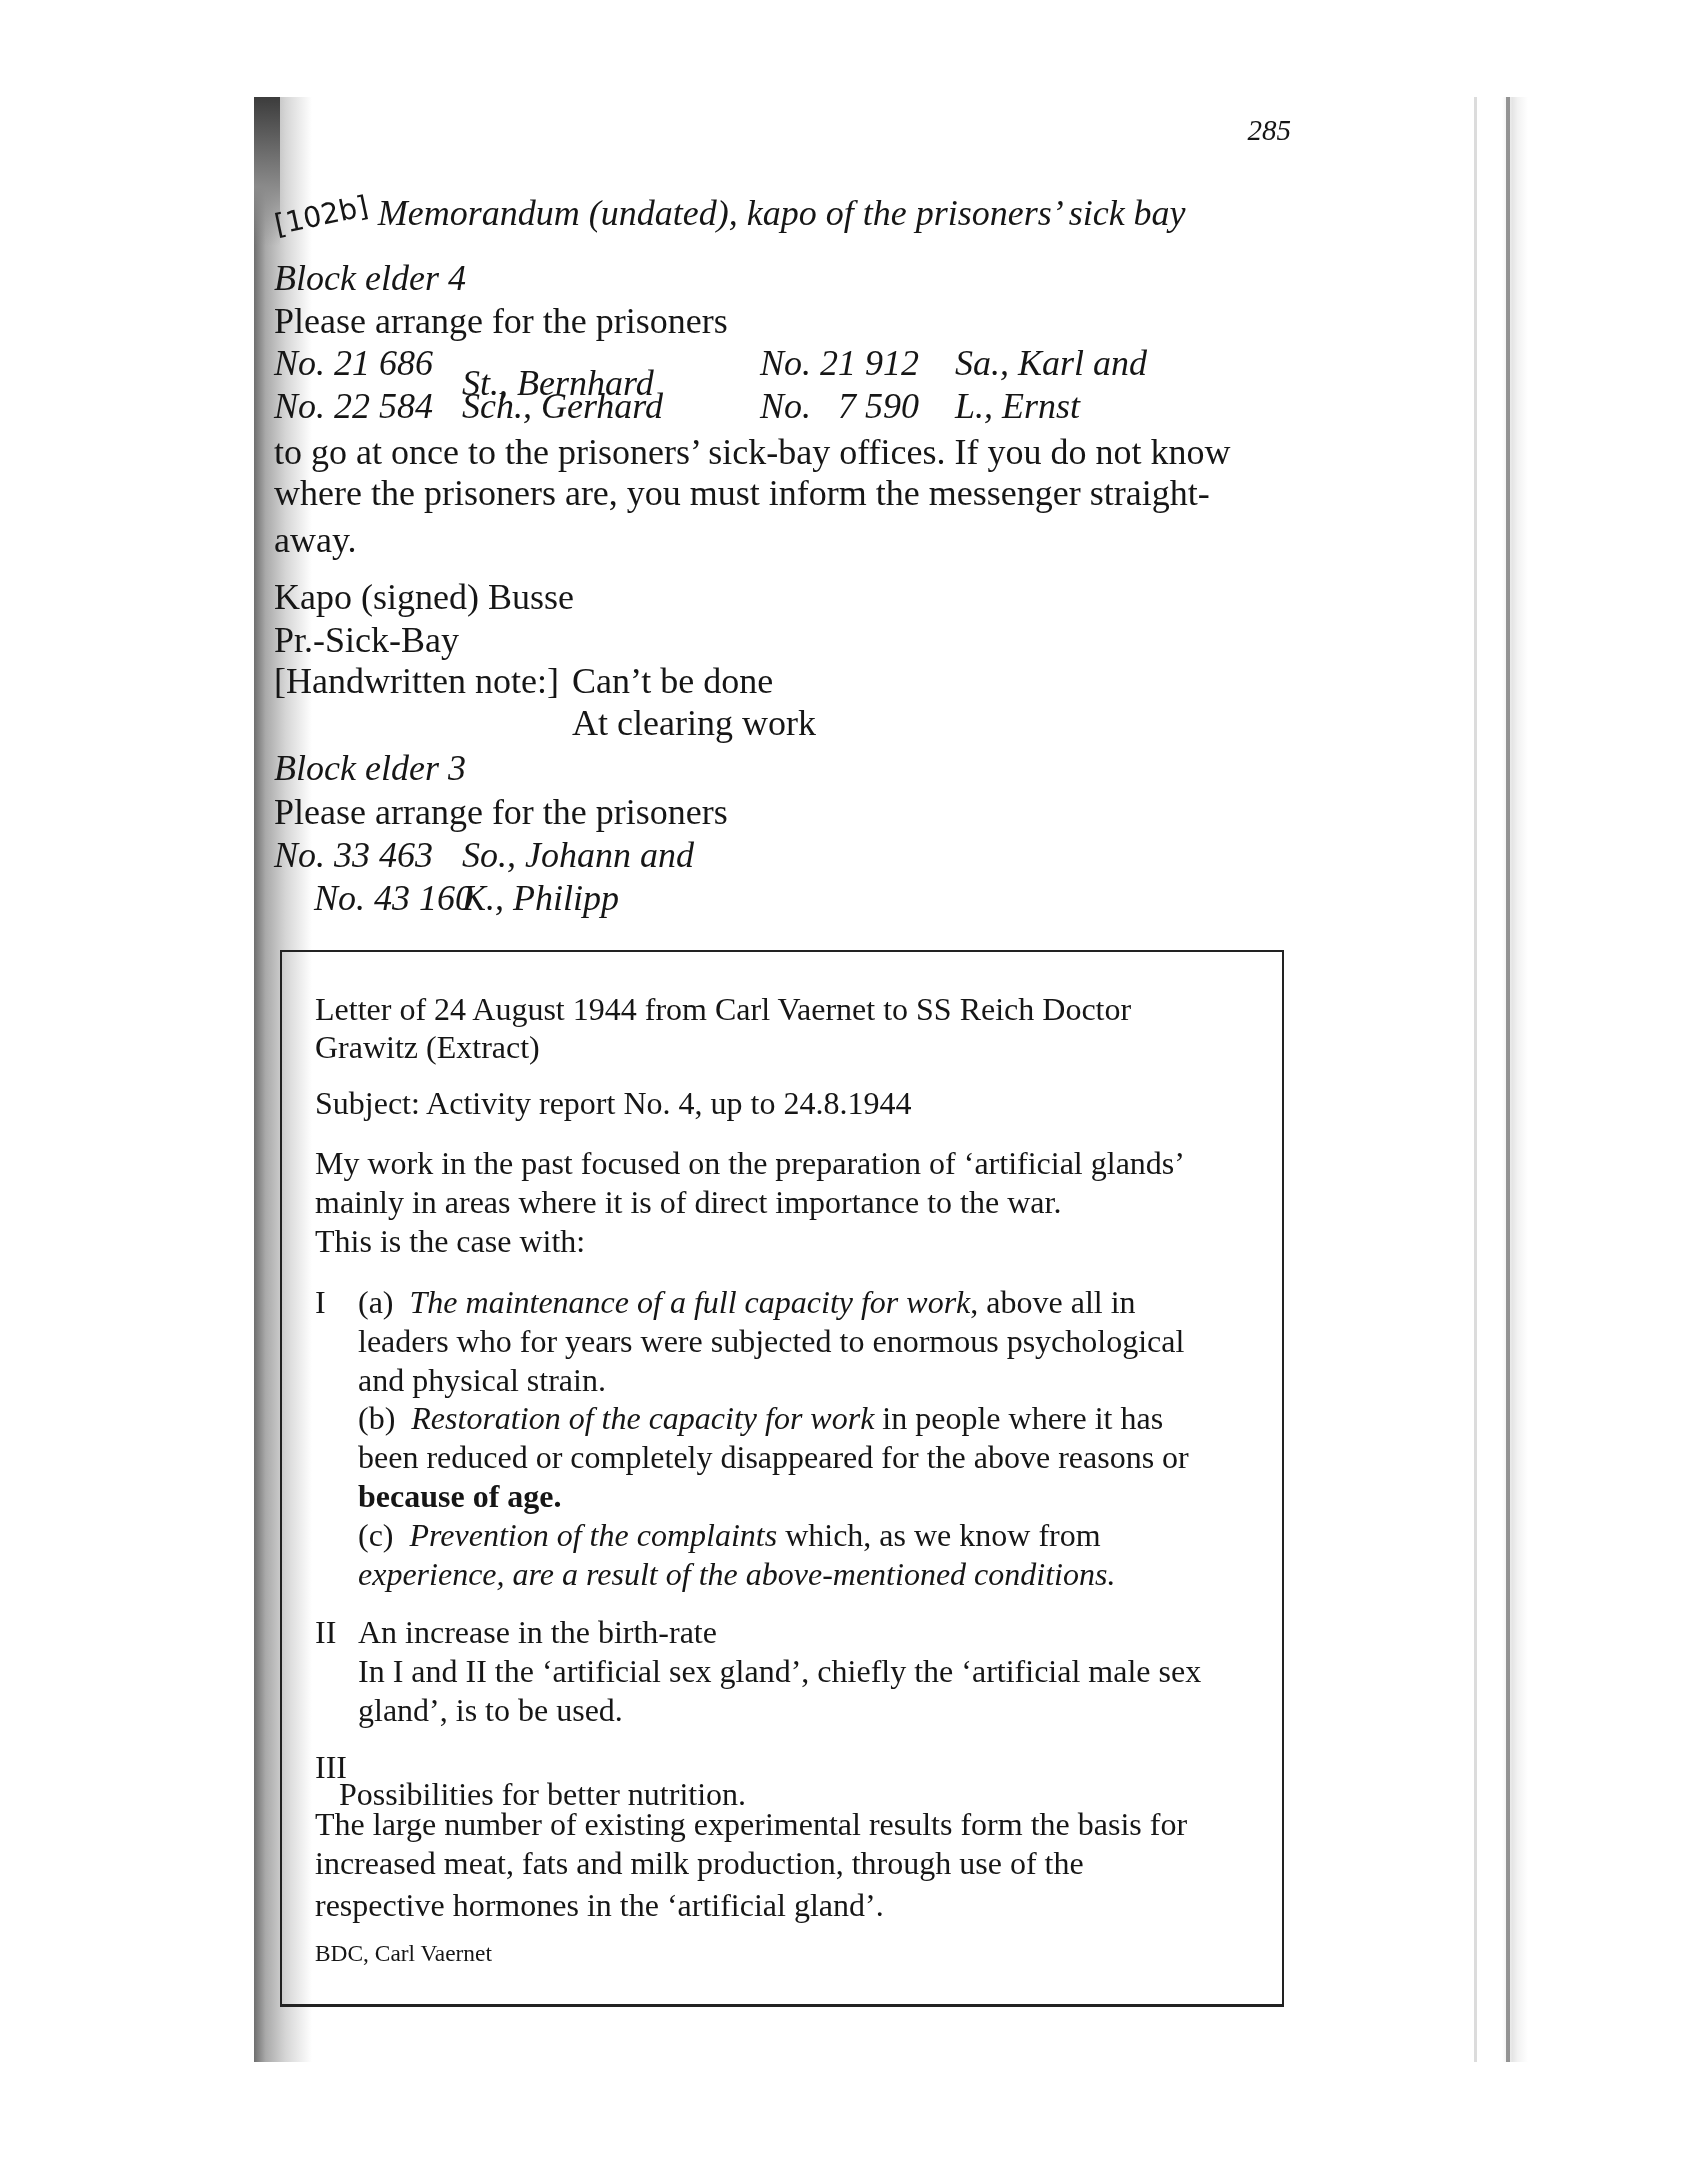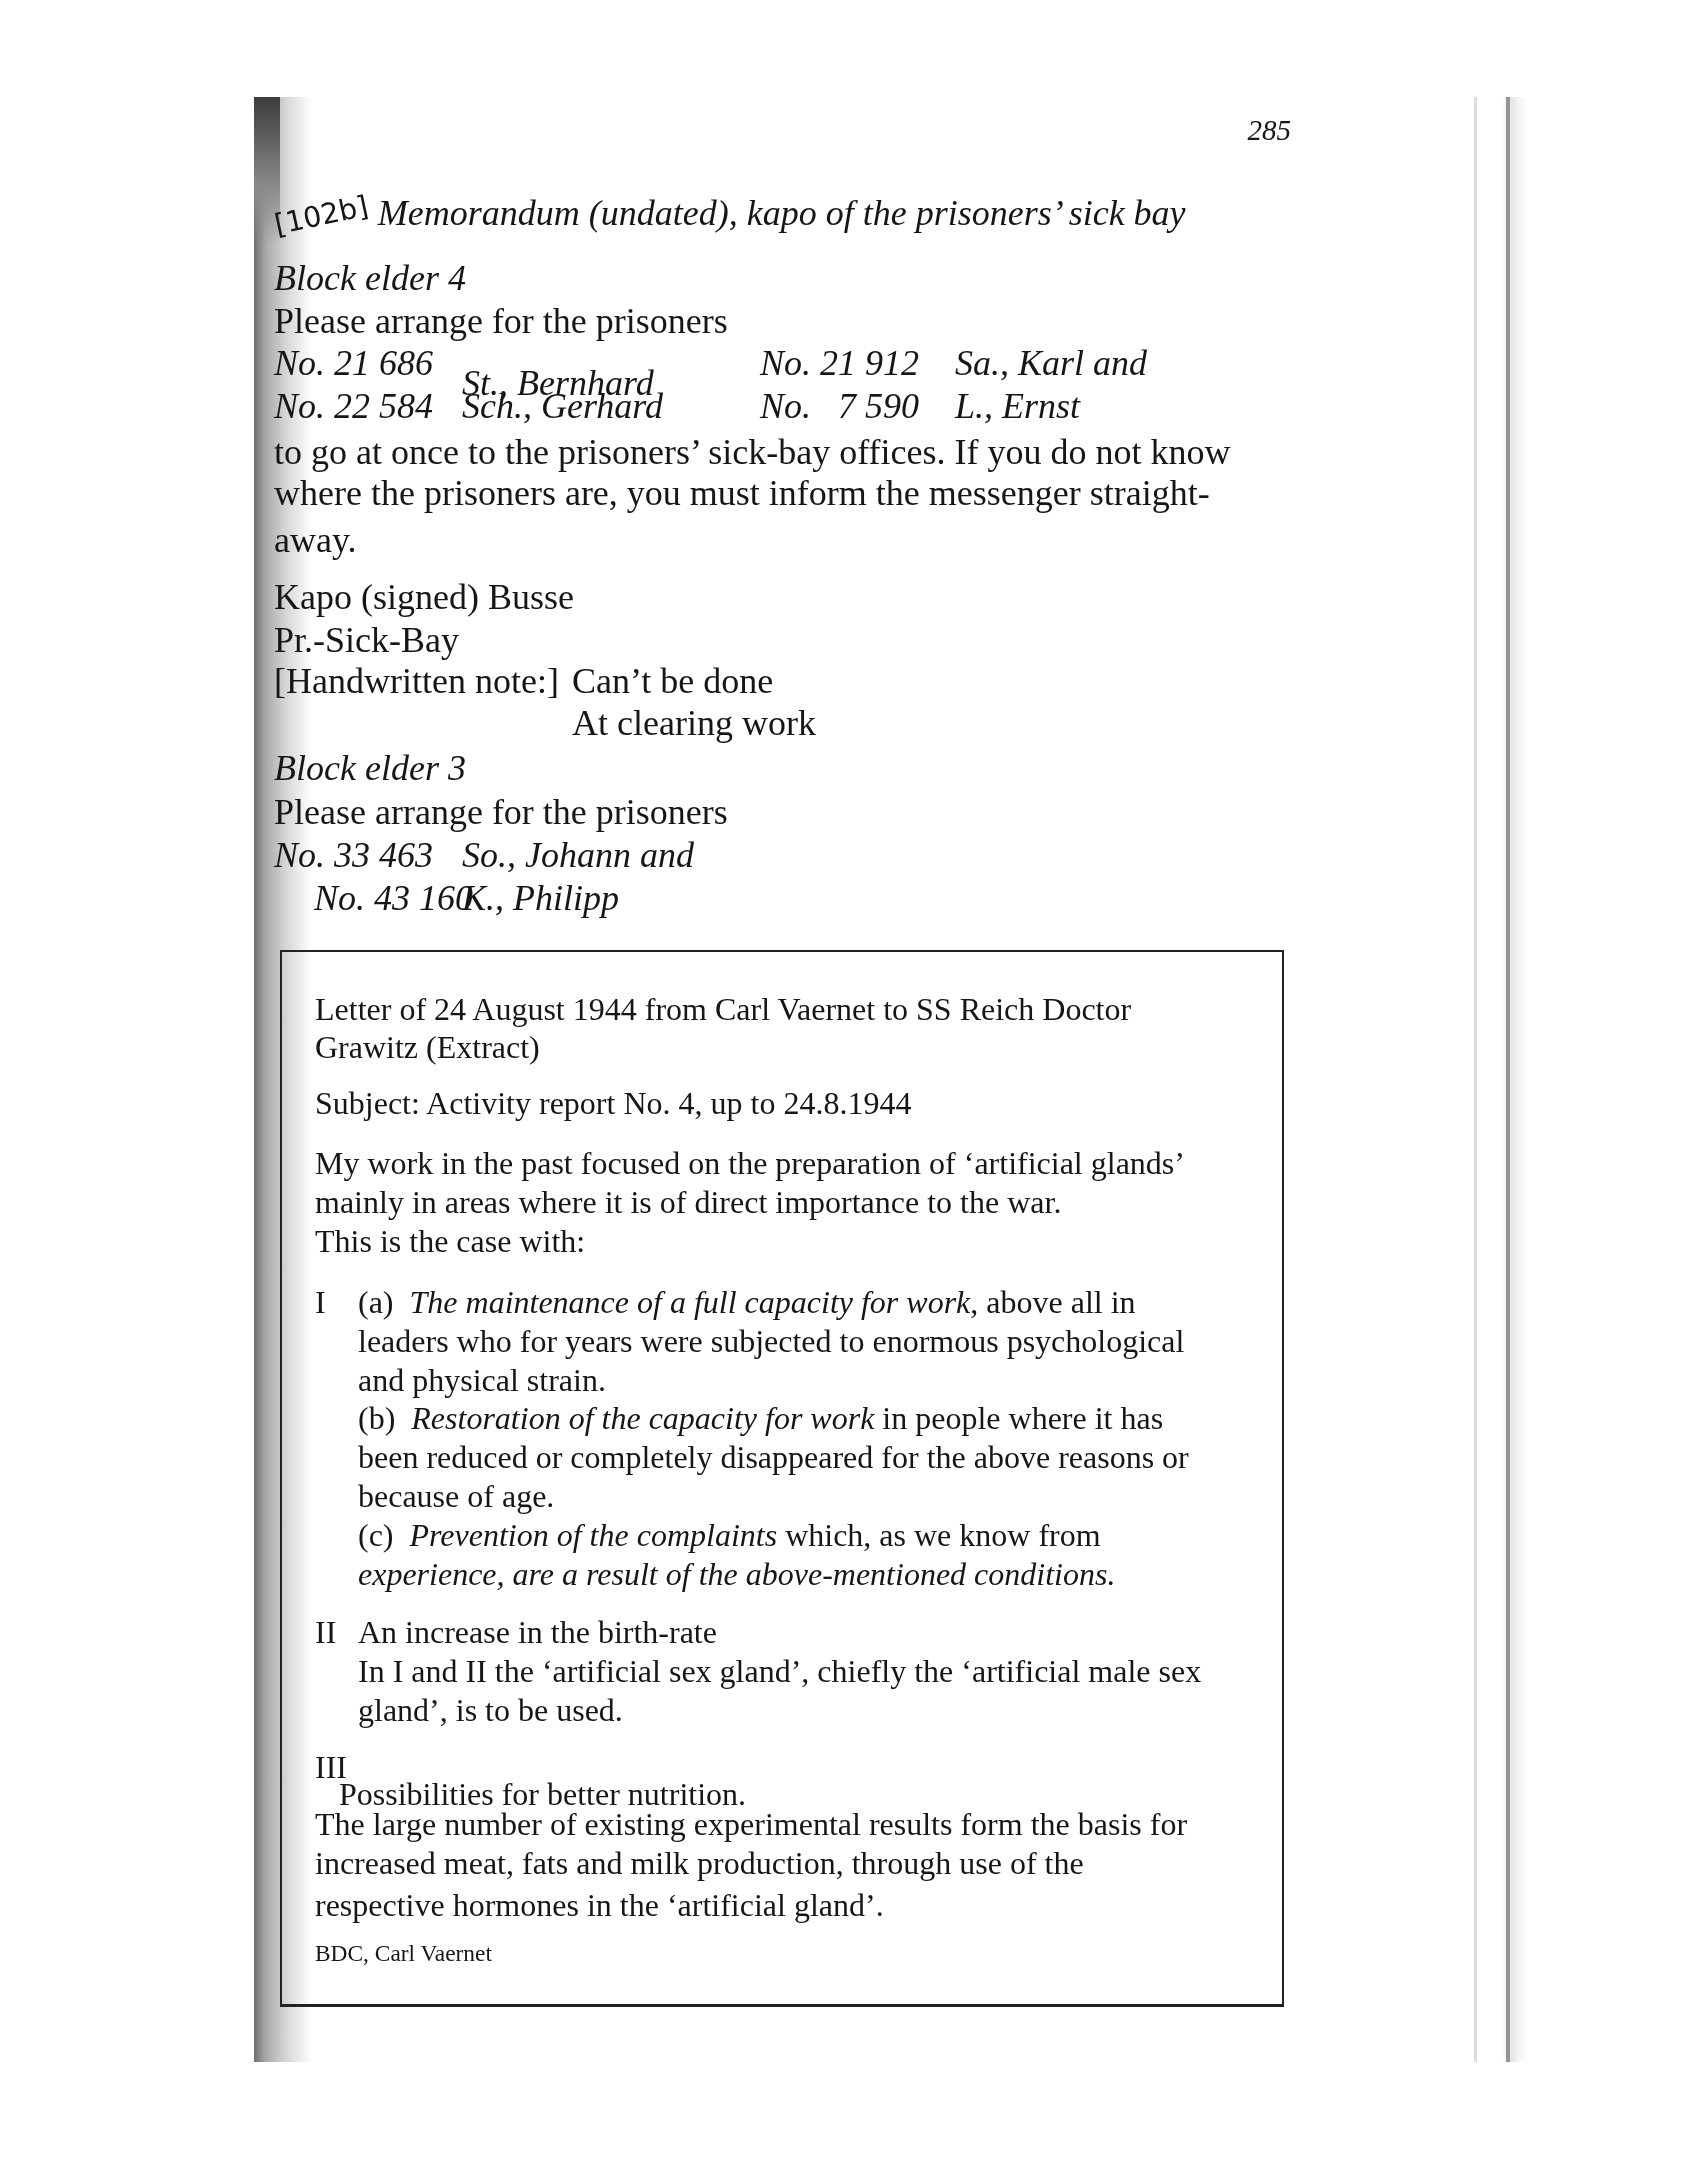--- a/index.html
+++ b/index.html
@@ -125,21 +125,21 @@
   <span class="it">The maintenance of a full capacity for work</span><span>, above all in</span>
 </div>
 <div class="box-text" style="left:358px; top:1321px;">leaders who for years were subjected to enormous psychological</div>
 <div class="box-text" style="left:358px; top:1360px;">and physical strain.</div>
 
 <div class="box-text" style="left:358px; top:1398px;">
   <span>(b)</span>&nbsp;
   <span class="it">Restoration of the capacity for work</span><span> in people where it has</span>
 </div>
 <div class="box-text" style="left:358px; top:1437px;">been reduced or completely disappeared for the above reasons or</div>
-<div class="box-text" style="left:358px; top:1476px;">because of age.</div>
+<div class="box-text" style="left:358px; top:1476px;font-weight:bold;">because of age.</div>
 
 <div class="box-text" style="left:358px; top:1515px;">
   <span>(c)</span>&nbsp;
   <span class="it">Prevention of the complaints</span><span> which, as we know from</span>
 </div>
 <div class="box-text" style="left:358px; top:1554px;font-style:italic;">experience, are a result of the above-mentioned conditions.</div>
 
 <div class="roman box-text" style="left:315px; top:1612px;">II</div>
 <div class="box-text" style="left:358px; top:1612px;">An increase in the birth-rate</div>
 <div class="box-text" style="left:358px; top:1651px;">In I and II the ‘artificial sex gland’, chiefly the ‘artificial male sex</div>

